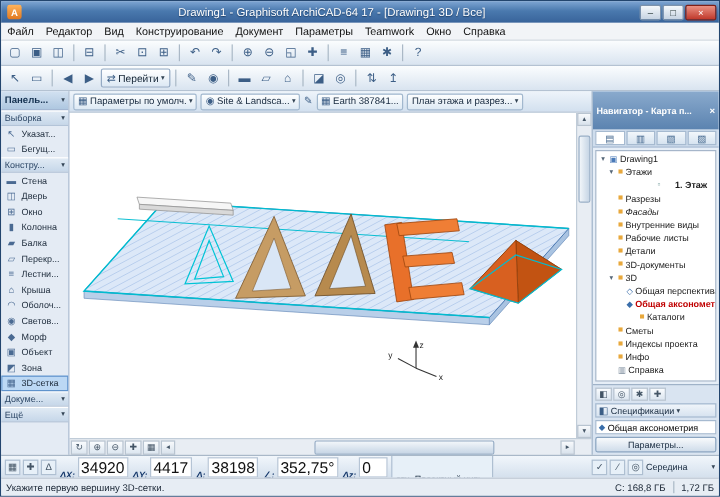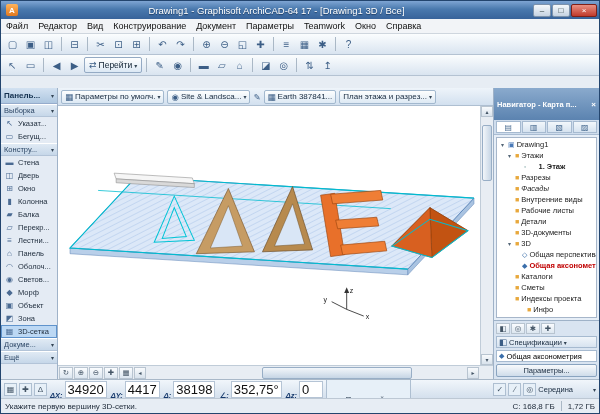--- a/index.html
+++ b/index.html
@@ -26,21 +26,21 @@
   .toolbar { height:21px; flex:0 0 21px; display:flex; align-items:center; gap:1px; padding:0 3px;
     background:linear-gradient(#fbfdfe,#d9e4f0); border-bottom:1px solid #b4c2d2; }
   .tb-icon { width:17px; height:17px; display:flex; align-items:center; justify-content:center; font-size:10px; color:#3c5e86; border:1px solid transparent; border-radius:2px; }
   .tb-sep { width:1px; height:14px; background:#aab8c6; margin:0 3px; }
   .tb-go { display:flex; align-items:center; gap:2px; height:16px; padding:0 4px; font-size:8.5px; color:#123;
     background:linear-gradient(#ffffff,#dce8f4); border:1px solid #94aac4; border-radius:2px; }
   .tb-go-ico { color:#3c5e86; font-size:9px; }
   .chev { font-size:6px; color:#345; }
 
   
-  .main { flex:1; display:flex; min-height:0;margin-top:12px; }
+  .main { flex:1; display:flex; min-height:0; }
 
   
   .toolbox { width:57px; flex:0 0 57px; background:#e4ebf4; border-right:1px solid #9fb2c8; display:flex; flex-direction:column; overflow:hidden; }
   .toolbox-header { height:16px; flex:0 0 16px; display:flex; align-items:center; justify-content:space-between; padding:0 3px;
     background:linear-gradient(#d2e1f1,#aec7e0); border-bottom:1px solid #96accc; font-size:8px; color:#13304f; font-weight:bold; }
   .tbx-header { height:13px; display:flex; align-items:center; justify-content:space-between; padding:0 3px; font-size:7.5px; color:#2d4766;
     background:linear-gradient(#e0eaf4,#c6d7e9); border-top:1px solid #fff; border-bottom:1px solid #b3c4d8; }
   .tbx-item { height:13px; display:flex; align-items:center; gap:3px; padding-left:3px; font-size:7.5px; color:#1c2a3a; white-space:nowrap; overflow:hidden; }
   .tbx-item.selected { background:#bcd8f4; outline:1px solid #5f93cc; outline-offset:-1px; }
   .tbx-icon { width:11px; text-align:center; font-size:8px; color:#4a6a92; }
@@ -244,21 +244,21 @@
           <div class="tbx-item">
             <span class="tbx-icon">▱</span>
             <span class="tbx-label">Перекр...</span>
           </div>
           <div class="tbx-item">
             <span class="tbx-icon">≡</span>
             <span class="tbx-label">Лестни...</span>
           </div>
           <div class="tbx-item">
             <span class="tbx-icon">⌂</span>
-            <span class="tbx-label">Панель</span>
+            <span class="tbx-label">Крыша</span>
           </div>
           <div class="tbx-item">
             <span class="tbx-icon">◠</span>
             <span class="tbx-label">Оболоч...</span>
           </div>
           <div class="tbx-item">
             <span class="tbx-icon">◉</span>
             <span class="tbx-label">Светов...</span>
           </div>
           <div class="tbx-item">
@@ -415,21 +415,21 @@
           <div class="tree-row" style="padding-left: 2px;">
             <span class="exp">▾</span>
             <span class="tico project">▣</span>
             <span class="tlabel">Drawing1</span>
           </div>
           <div class="tree-row" style="padding-left: 9px;">
             <span class="exp">▾</span>
             <span class="tico folder">■</span>
             <span class="tlabel">Этажи</span>
           </div>
-          <div class="tree-row current" style="padding-left: 8px; gap: 12px;">
+          <div class="tree-row current" style="padding-left: 32px; gap: 12px;">
             <span class="exp"></span>
             <span class="tico story">▫</span>
             <span class="tlabel">1. Этаж</span>
           </div>
           <div class="tree-row" style="padding-left: 9px;">
             <span class="exp"></span>
             <span class="tico folder">■</span>
             <span class="tlabel">Разрезы</span>
           </div>
           <div class="tree-row" style="padding-left: 9px; font-style: italic;">
@@ -465,36 +465,36 @@
           <div class="tree-row" style="padding-left: 16px;">
             <span class="exp"></span>
             <span class="tico persp">◇</span>
             <span class="tlabel">Общая перспектива</span>
           </div>
           <div class="tree-row selected" style="padding-left: 16px;">
             <span class="exp"></span>
             <span class="tico axon">◆</span>
             <span class="tlabel">Общая аксонометрия</span>
           </div>
-          <div class="tree-row" style="padding-left: 9px;">
+          <div class="tree-row" style="padding-left: 27px;">
             <span class="exp"></span>
             <span class="tico folder">■</span>
             <span class="tlabel">Каталоги</span>
           </div>
           <div class="tree-row" style="padding-left: 9px;">
             <span class="exp"></span>
             <span class="tico folder">■</span>
             <span class="tlabel">Сметы</span>
           </div>
           <div class="tree-row" style="padding-left: 9px;">
             <span class="exp"></span>
             <span class="tico folder">■</span>
             <span class="tlabel">Индексы проекта</span>
           </div>
-          <div class="tree-row" style="padding-left: 21px;">
+          <div class="tree-row" style="padding-left: 9px;">
             <span class="exp"></span>
             <span class="tico folder">■</span>
             <span class="tlabel">Инфо</span>
           </div>
           <div class="tree-row" style="padding-left: 9px;">
             <span class="exp"></span>
             <span class="tico help">▥</span>
             <span class="tlabel">Справка</span>
           </div>
         </div>

